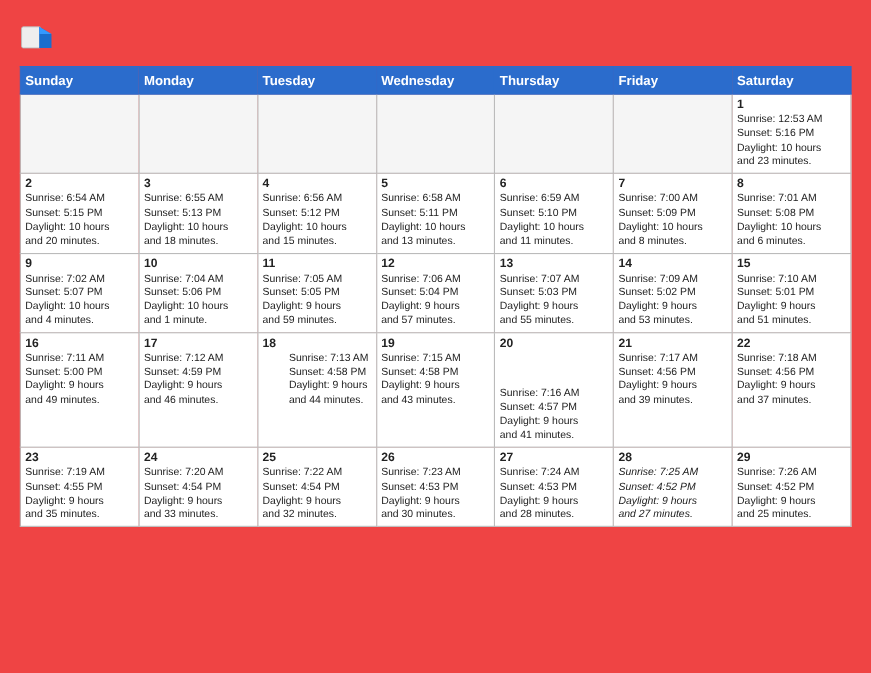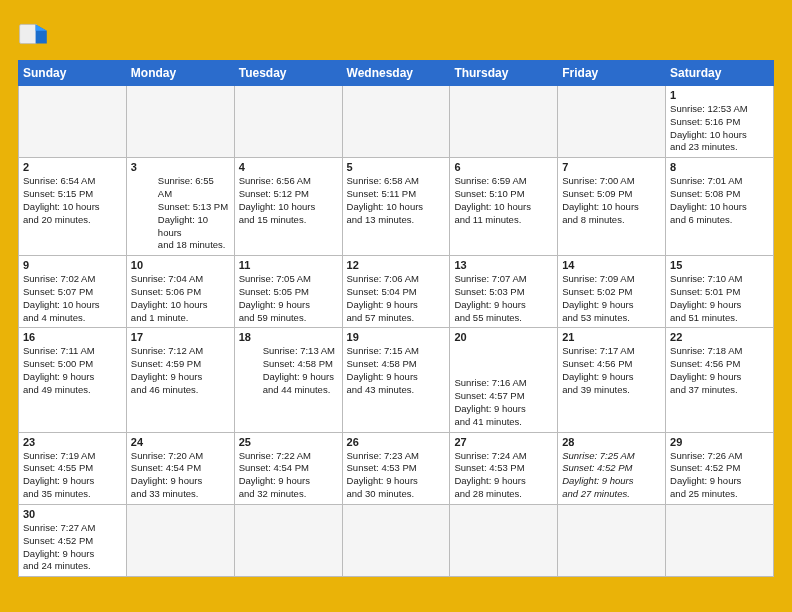--- a/index.html
+++ b/index.html
@@ -6,21 +6,21 @@
     body {
       font-family: Arial, sans-serif;
       background: #fff;
       width: 792px;
       height: 612px;
       overflow: hidden;
     }
     .page {
       width: 792px;
       min-height: 612px;
-      background: #eab308;
+      background: #ef4444;
       padding: 18px 18px 10px 18px;
     }
     .header {
       display: flex;
       justify-content: space-between;
       align-items: flex-start;
       margin-bottom: 10px;
     }
     .logo {
       display: flex;
@@ -150,21 +150,21 @@
         <tr>
           <td>
             <span class="day-num">2</span>
             <div class="day-info" style="white-space: pre-line;">Sunrise: 6:54 AM
 Sunset: 5:15 PM
 Daylight: 10 hours
 and 20 minutes.</div>
           </td>
           <td>
             <span class="day-num">3</span>
-            <div class="day-info" style="white-space: pre-line; margin-left: 27px;">Sunrise: 6:55 AM
+            <div class="day-info" style="white-space: pre-line;">Sunrise: 6:55 AM
 Sunset: 5:13 PM
 Daylight: 10 hours
 and 18 minutes.</div>
           </td>
           <td>
             <span class="day-num">4</span>
             <div class="day-info" style="white-space: pre-line;">Sunrise: 6:56 AM
 Sunset: 5:12 PM
 Daylight: 10 hours
 and 15 minutes.</div>
@@ -343,31 +343,16 @@
 Daylight: 9 hours
 and 27 minutes.</div>
           </td>
           <td>
             <span class="day-num">29</span>
             <div class="day-info" style="white-space: pre-line;">Sunrise: 7:26 AM
 Sunset: 4:52 PM
 Daylight: 9 hours
 and 25 minutes.</div>
           </td>
-        </tr>
-        <tr class="last-row">
-          <td>
-            <span class="day-num">30</span>
-            <div class="day-info" style="white-space: pre-line;">Sunrise: 7:27 AM
-Sunset: 4:52 PM
-Daylight: 9 hours
-and 24 minutes.</div>
-          </td>
-          <td class="empty"></td>
-          <td class="empty"></td>
-          <td class="empty"></td>
-          <td class="empty"></td>
-          <td class="empty"></td>
-          <td class="empty"></td>
         </tr>
       </tbody>
   </table>
 </div>
 
 </body></html>

